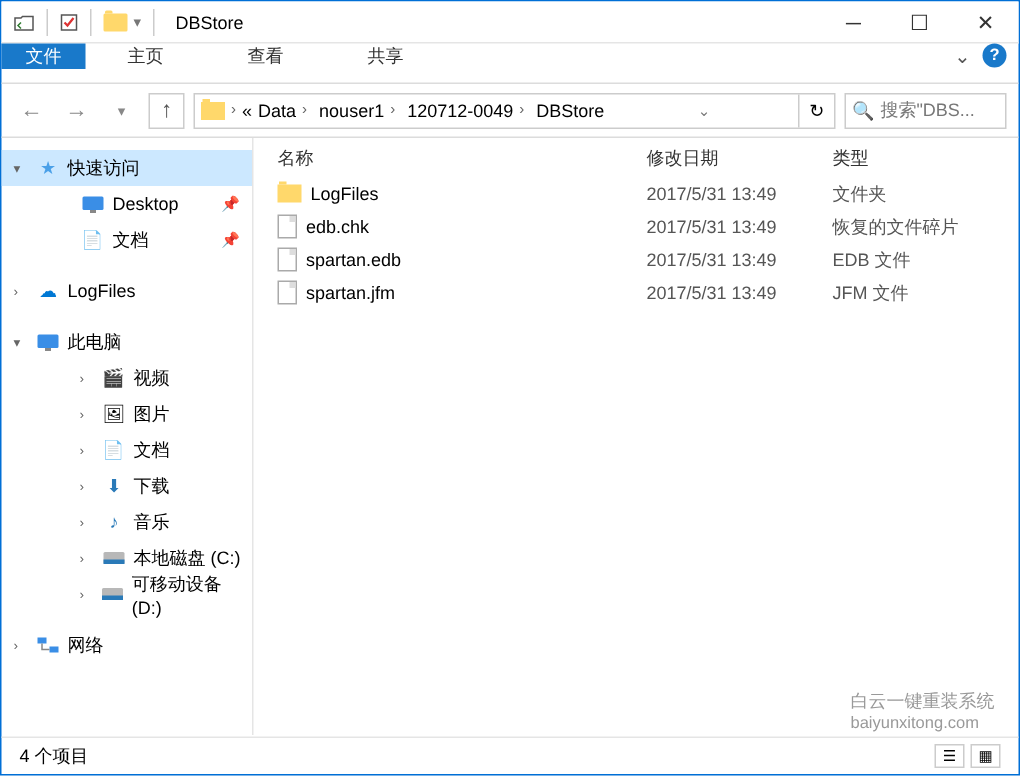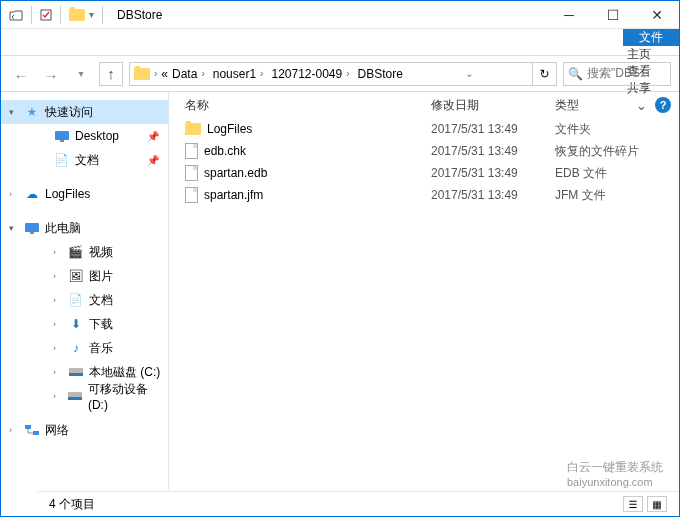--- a/index.html
+++ b/index.html
@@ -6,21 +6,21 @@
 body { background:#f0f0f0; }
 .window { width:680px; height:517px; background:#fff; border:1px solid #006fd6; position:relative; }
 .titlebar { height:28px; display:flex; align-items:center; background:#fff; border-bottom:1px solid #e5e5e5; }
 .titlebar .qat { display:flex; align-items:center; gap:4px; padding-left:8px; }
 .titlebar .sep { height:18px; border-left:1px solid #ccc; margin:0 4px; }
 .titlebar .folder-icon { width:16px; height:12px; background:#ffd86b; border-radius:1px; position:relative; }
 .titlebar .folder-icon::before { content:""; position:absolute; top:-2px; left:1px; width:5px; height:2px; background:#ffd86b; border-radius:1px 1px 0 0; }
 .titlebar .title { margin-left:6px; }
 .titlebar .winbtns { margin-left:auto; display:flex; }
 .titlebar .winbtns div { width:44px; height:28px; display:flex; align-items:center; justify-content:center; font-size:14px; color:#333; }
-.ribbon { height:27px; display:flex; align-items:flex-end; border-bottom:1px solid #dcdcdc;flex-direction:column; }
+.ribbon { height:27px; display:flex; align-items:flex-start; border-bottom:1px solid #dcdcdc; }
 .ribbon .filetab { background:#1979ca; color:#fff; padding:0 16px; display:flex; align-items:center; }
 .ribbon .tab { padding:0 28px; display:flex; align-items:center; color:#333; }
 .ribbon .right { margin-left:auto; display:flex; align-items:center; gap:8px; padding-right:8px; }
 .ribbon .chev { color:#555; font-size:13px; }
 .ribbon .help { width:16px; height:16px; border-radius:50%; background:#1979ca; color:#fff; display:flex; align-items:center; justify-content:center; font-size:11px; font-weight:bold; }
 .navbar { height:36px; display:flex; align-items:center; gap:6px; padding:0 8px; border-bottom:1px solid #dcdcdc; }
 .navbar .navbtn { width:24px; height:24px; display:flex; align-items:center; justify-content:center; font-size:15px; color:#888; }
 .navbar .navbtn.enabled { color:#555; }
 .navbar .up { width:24px; height:24px; border:1px solid #ccc; display:flex; align-items:center; justify-content:center; }
 .addrbar { flex:1; height:24px; border:1px solid #ccc; display:flex; align-items:center; padding-left:4px; }
@@ -47,21 +47,21 @@
 .cols .c3 { flex:1; }
 .row { display:flex; height:22px; align-items:center; padding-left:16px; }
 .row .c1 { width:246px; display:flex; align-items:center; gap:6px; }
 .row .c2 { width:124px; color:#555; }
 .row .c3 { flex:1; color:#555; }
 .row .ficon { width:16px; height:16px; display:flex; align-items:center; justify-content:center; }
 .ficon.folder { background:#ffd86b; width:16px; height:12px; position:relative; }
 .ficon.folder::before { content:""; position:absolute; top:-2px; left:1px; width:5px; height:2px; background:#ffd86b; }
 .ficon.file { border:1px solid #aaa; background:#fff; width:13px; height:16px; position:relative; }
 .ficon.file::before { content:""; position:absolute; top:0; right:0; width:4px; height:4px; background:#ddd; }
-.status { position:absolute; bottom:0; left:0; right:0; height:25px; border-top:1px solid #e5e5e5; display:flex; align-items:center; padding:0 12px;margin-left:36px; }
+.status { position:absolute; bottom:0; left:0; right:0; height:25px; border-top:1px solid #e5e5e5; display:flex; align-items:center; padding:0 12px; }
 .status .views { margin-left:auto; display:flex; gap:4px; }
 .status .views div { width:20px; height:16px; border:1px solid #ccc; display:flex; align-items:center; justify-content:center; font-size:10px; }
 .watermark { position:absolute; right:16px; bottom:28px; color:#999; font-size:13px; pointer-events:none; }
 svg { display:block; }
 </style>
 </head>
 <body>
 
 <div class="window">
   <div class="titlebar">

